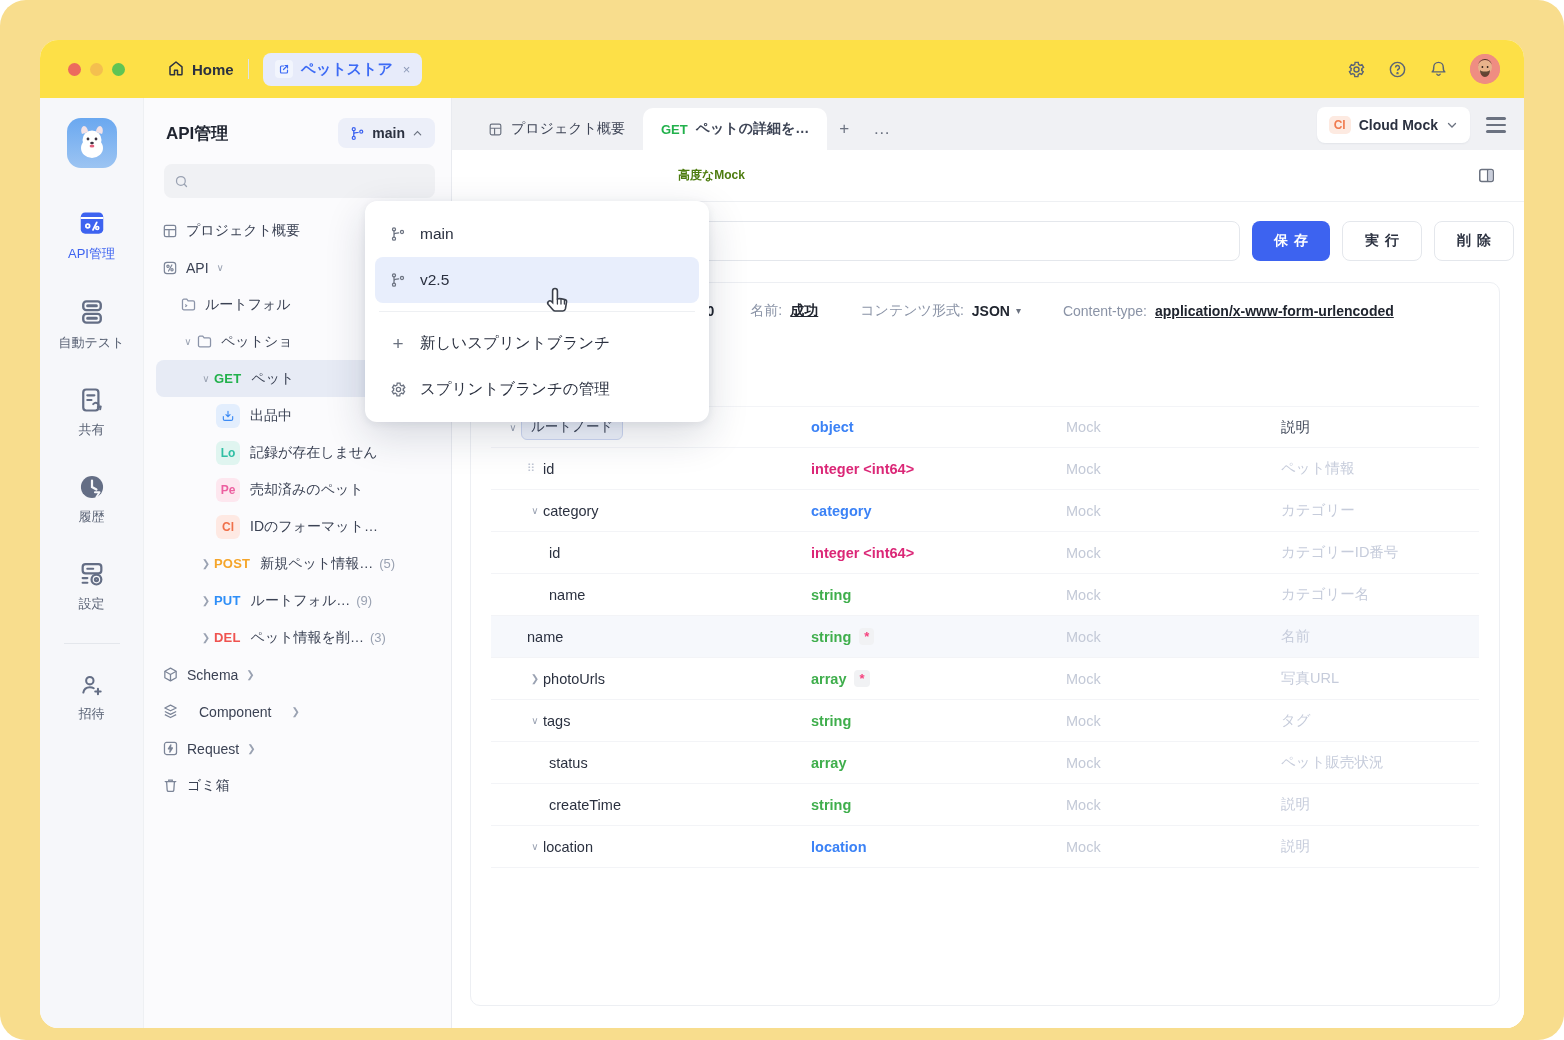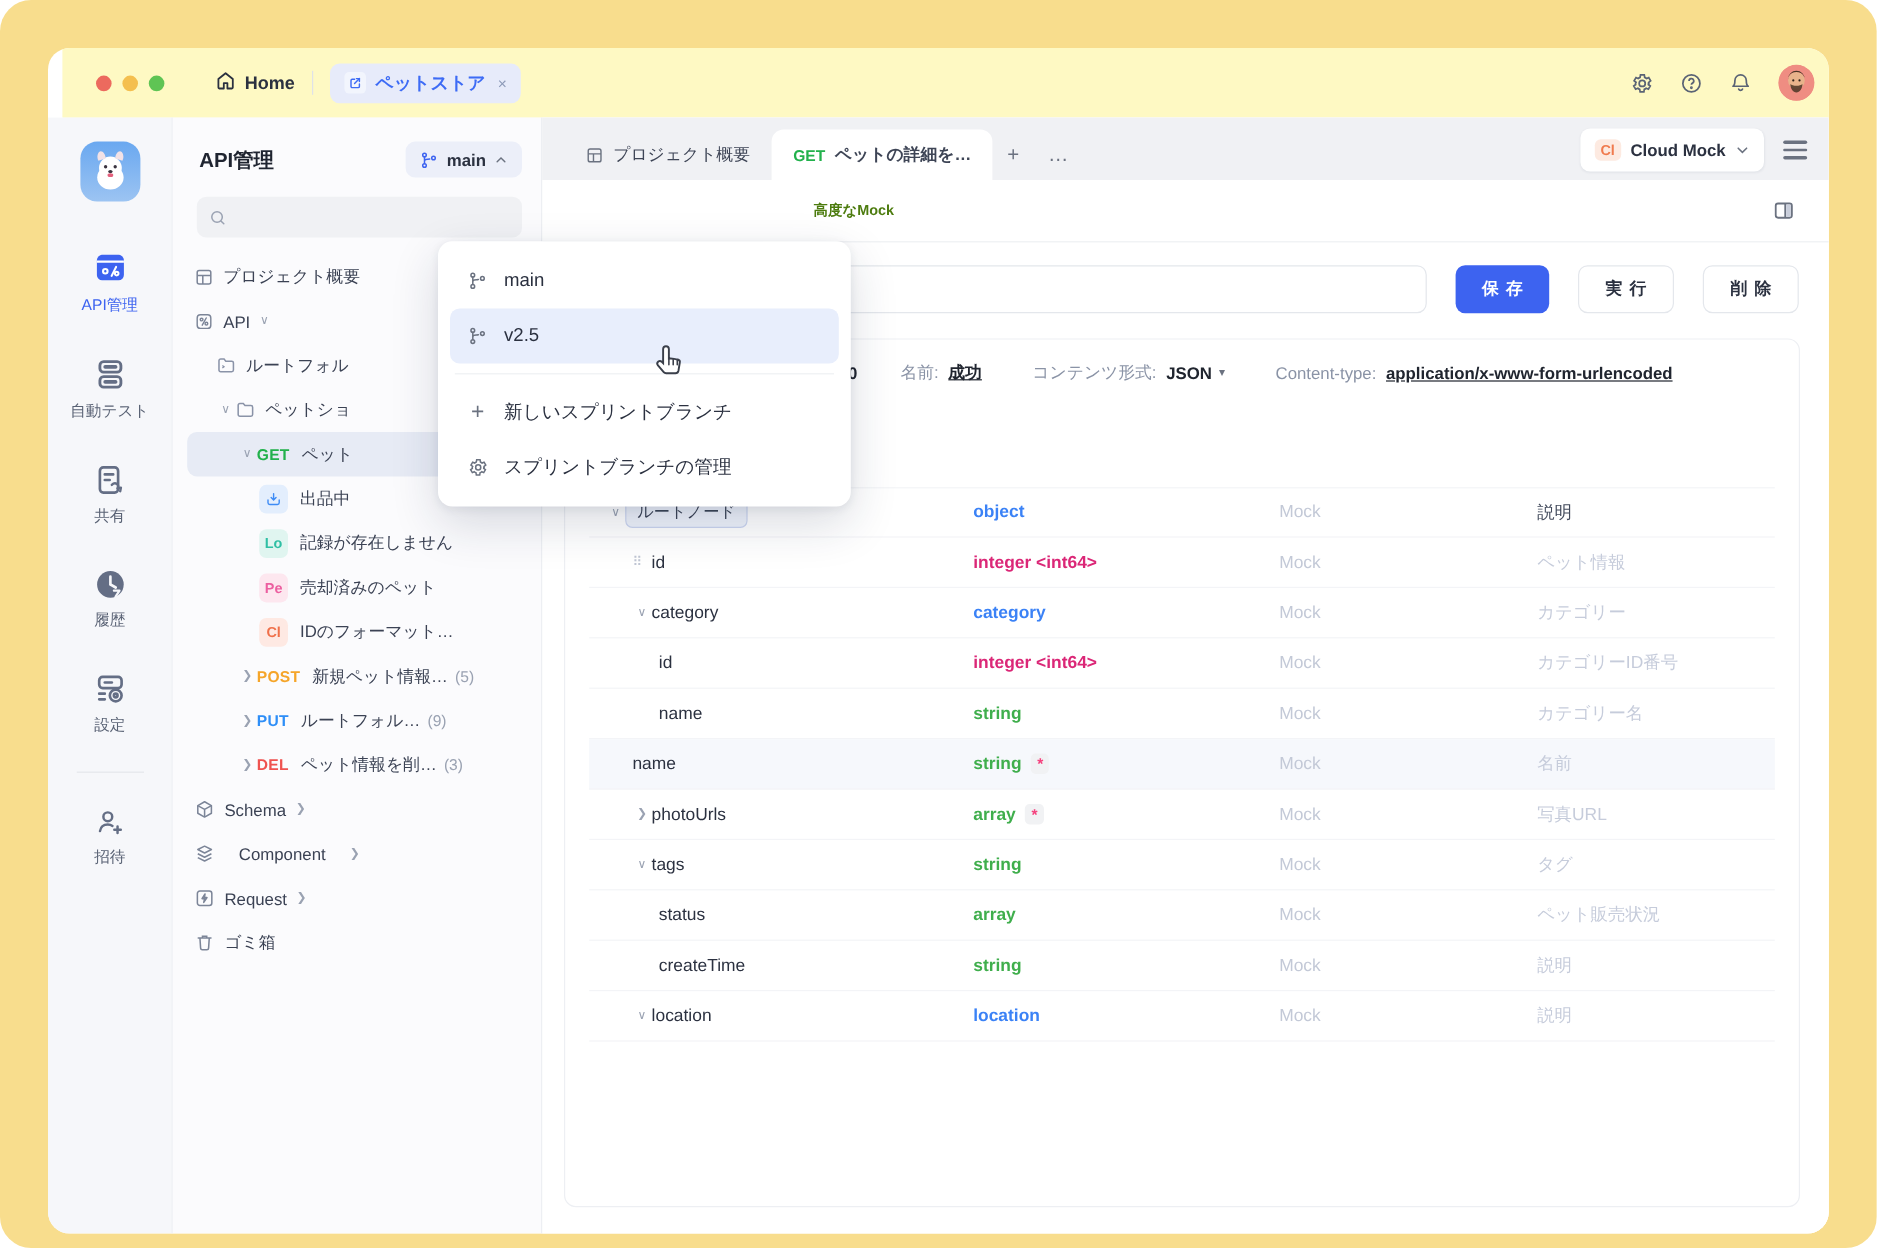--- a/index.html
+++ b/index.html
@@ -4,21 +4,21 @@
 <style>
   * { margin:0; padding:0; box-sizing:border-box; }
   html,body { width:1564px; height:1040px; overflow:hidden; }
   body { font-family:"Liberation Sans","DejaVu Sans",sans-serif; color:#2b3140; }
 
   .frame { position:relative; width:1564px; height:1040px; background:#f8dd8d; border-radius:26px; }
   .window { position:absolute; left:40px; top:40px; width:1484px; height:988px;
             background:#fff; border-radius:18px; overflow:hidden; }
 
   
-  .topbar { position:absolute; left:12px; top:0; width:100%; height:58px; background:#fef9c3;
+  .topbar { position:absolute; left:0; top:0; width:100%; height:58px; background:#fde047;
             display:flex; align-items:center; }
   .lights { display:flex; gap:9px; margin-left:28px; }
   .light { width:13px; height:13px; border-radius:50%; }
   .light.r{background:#ec6a5e}.light.y{background:#f4bf4f}.light.g{background:#5fc454}
   .home-item { display:flex; align-items:center; gap:7px; margin-left:42px; font-size:15px; font-weight:600; color:#2b3140; }
   .tb-divider { width:1px; height:20px; background:#dfe2e8; margin:0 14px; }
   .ws-tab { display:flex; align-items:center; gap:8px; background:#e7ebfa; border-radius:8px;
             padding:7px 12px; color:#3d6bf5; font-size:15px; font-weight:600; }
   .ws-tab .ext { display:flex; align-items:center; justify-content:center; width:18px; height:18px;
                  background:#f2f5fd; border-radius:4px; }
@@ -76,21 +76,21 @@
   .cm-badge { background:#fdeae1; color:#f07a4d; font-size:12px; font-weight:700; border-radius:5px; padding:2px 5px; }
   .burger { display:flex; flex-direction:column; gap:4px; cursor:pointer; }
   .burger i { width:20px; height:2.4px; background:#6b7280; border-radius:2px; display:block; }
 
   .content { flex:1; position:relative; background:#fff; }
   .c-head { height:52px; border-bottom:1px solid #eef0f3; display:flex; align-items:center;
             padding:0 28px 0 226px; }
   .c-title { font-size:12px; font-weight:700; color:#4d7c0f; }
   .panel-toggle { margin-left:auto; color:#6b7280; display:flex; cursor:pointer; }
 
-  .toolbar { display:flex; align-items:flex-start; gap:24px; padding:19px 25px 0 198px; }
+  .toolbar { display:flex; align-items:flex-start; gap:12px; padding:19px 10px 0 198px; }
   .tb-input { flex:1; height:40px; border:1px solid #e4e7ec; border-radius:8px; background:#fff;
               font-size:14px; color:#2b3140; padding:0 12px; display:flex; align-items:center; }
   .btn { height:40px; min-width:70px; padding:0 16px; border-radius:8px; font-size:14px; font-weight:600;
          letter-spacing:6px; text-indent:6px; display:flex; align-items:center; justify-content:center; cursor:pointer; }
   .btn.primary { background:#3d63f0; color:#fff; }
   .btn.plain { background:#fff; border:1px solid #e4e7ec; color:#2b3140; }
 
   .resptabs { display:flex; align-items:flex-end; gap:20px; padding:28px 0 0 178px; height:73px; }
   .rtab { height:45px; display:flex; align-items:center; gap:9px; padding:0 20px; font-size:14.5px;
           color:#2b3140; background:#eff1f4; border-radius:10px 10px 0 0; cursor:pointer; white-space:nowrap; }

